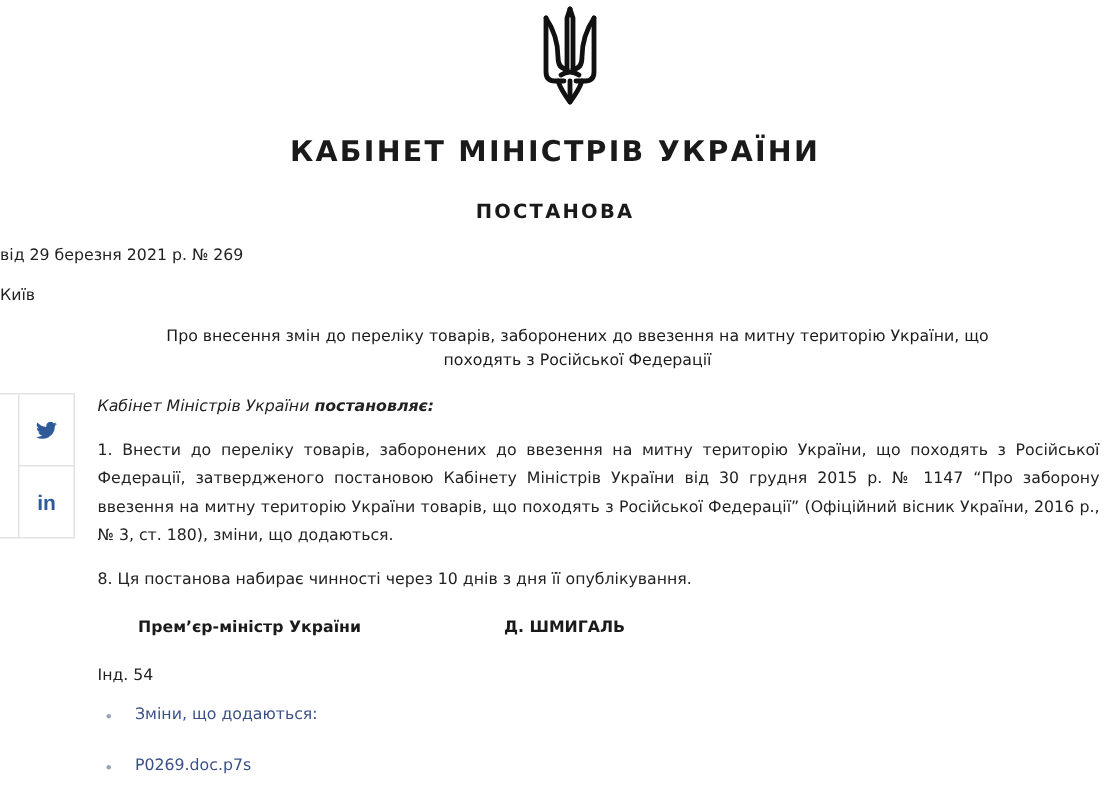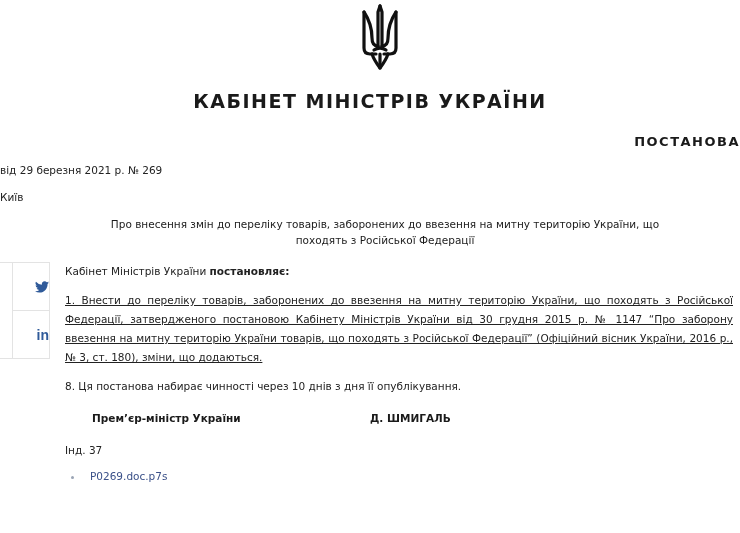--- a/index.html
+++ b/index.html
@@ -6,54 +6,54 @@
     body {
       width: 740px; height: 533px; position: relative; overflow: hidden;
       font-family: "DejaVu Sans", sans-serif; color: #1f1f1f;
     }
     .emblem { position: absolute; left: 356px; top: 2px; width: 48px; height: 72px; }
     .org-title {
       position: absolute; left: 0; right: 0; top: 90px; text-align: center;
       font-size: 19px; font-weight: 600; letter-spacing: 1.5px; color: #1a1a1a;
     }
     .doc-type {
-      position: absolute; left: 0; right: 0; top: 134px; text-align: right;
+      position: absolute; left: 0; right: 0; top: 134px; text-align: center;
       font-size: 13px; font-weight: 600; letter-spacing: 1.5px; color: #1a1a1a;
     }
     .doc-date {
       position: absolute; left: 0; right: 0; top: 164px; text-align: left;
       font-size: 10.5px; color: #222;
     }
     .doc-city {
       position: absolute; left: 0; right: 0; top: 191px; 
       font-size: 10.5px; color: #222;
     }
     .doc-heading {
       position: absolute; left: 105px; width: 560px; top: 216px; text-align: center;
       font-size: 10.5px; font-weight: 400; line-height: 16px; color: #1a1a1a;
     }
     .social {
       position: absolute; left: 0; top: 262px; width: 50px;
       border-top: 1px solid #e3e3e3; border-bottom: 1px solid #e3e3e3;
     }
     .social-btn {
-      height: 47px; display: flex; align-items: center; justify-content: flex-end;
+      height: 47px; display: flex; align-items: center; justify-content: center;
       border-left: 1px solid #e3e3e3; border-right: 1px solid #e3e3e3;
       margin-left: 12px; color: #2f5a99; cursor: pointer;
     }
     .social-btn + .social-btn { border-top: 1px solid #e3e3e3; }
     .social-btn .in { font-weight: 700; font-size: 14px; font-family: "Liberation Sans", sans-serif; }
     .p {
       position: absolute; left: 65px; width: 668px;
       font-size: 10.5px; line-height: 19px; color: #222;
     }
     .p b { font-weight: 700; }
-    .p-justify { text-align: justify; text-align-last: left; text-decoration: underline; }
+    .p-justify { text-align: justify; text-align-last: left; }
     .sign-row { position: absolute; top: 412px; left: 92px; font-size: 10.5px; font-weight: 700; color: #1a1a1a; text-align: center; }
-    .sign-name { position: absolute; top: 412px; left: 336px; font-size: 10.5px; font-weight: 700; color: #1a1a1a; margin-left: 34px; }
+    .sign-name { position: absolute; top: 412px; left: 336px; font-size: 10.5px; font-weight: 700; color: #1a1a1a; }
     .links { position: absolute; left: 70px; top: 470px; margin: 0; padding: 0; list-style: none; }
     .links li { position: relative; padding-left: 20px; height: 34px; font-size: 10.5px; }
     .links li::before {
       content: ""; position: absolute; left: 1px; top: 6px; width: 3px; height: 3px;
       border-radius: 50%; background: #9aa4b5;
     }
     .links a { color: #3a5088; text-decoration: none; cursor: pointer; }
   </style>
 </head>
 <body>
@@ -82,31 +82,34 @@
   <div class="social-btn">
     <svg width="14" height="12" viewBox="0 0 24 20">
       <path fill="#2f5a99" d="M24 2.4a9.8 9.8 0 0 1-2.8.8A4.9 4.9 0 0 0 23.3.5a9.9 9.9 0 0 1-3.1 1.2A4.9 4.9 0 0 0 11.8 6 14 14 0 0 1 1.7.9a4.9 4.9 0 0 0 1.5 6.6 4.9 4.9 0 0 1-2.2-.6v.1a4.9 4.9 0 0 0 3.9 4.8 4.9 4.9 0 0 1-2.2.1 4.9 4.9 0 0 0 4.6 3.4A9.9 9.9 0 0 1 0 17.3 14 14 0 0 0 7.5 19.5c9.1 0 14-7.5 14-14v-.6A10 10 0 0 0 24 2.4z"></path>
     </svg>
   </div>
   <div class="social-btn">
     <span class="in">in</span>
   </div>
 </div>
 
-<div class="p" style="top:262px;">
+<div class="p" style="top:262px;font-style:italic;">
   <span>Кабінет Міністрів України</span>
   <b>постановляє:</b>
 </div>
 
 <div class="p p-justify" style="top:291px;">1. Внести до переліку товарів, заборонених до ввезення на митну територію України, що походять з Російської Федерації, затвердженого постановою Кабінету Міністрів України від 30 грудня 2015 р. № 1147 “Про заборону ввезення на митну територію України товарів, що походять з Російської Федерації” (Офіційний вісник України, 2016 р., № 3, ст. 180), зміни, що додаються.</div>
 
 <div class="p" style="top:377px;">8. Ця постанова набирає чинності через 10 днів з дня її опублікування.</div>
 
 <div class="sign-row">Прем’єр-міністр України</div>
 <div class="sign-name">Д. ШМИГАЛЬ</div>
 
-<div class="p" style="top:441px;">Інд. 37</div>
+<div class="p" style="top:441px;">Інд. 54</div>
 
 <ul class="links">
+  <li>
+    <a>Зміни, що додаються:</a>
+  </li>
   <li>
     <a>P0269.doc.p7s</a>
   </li>
 </ul>
 
 </body></html>

